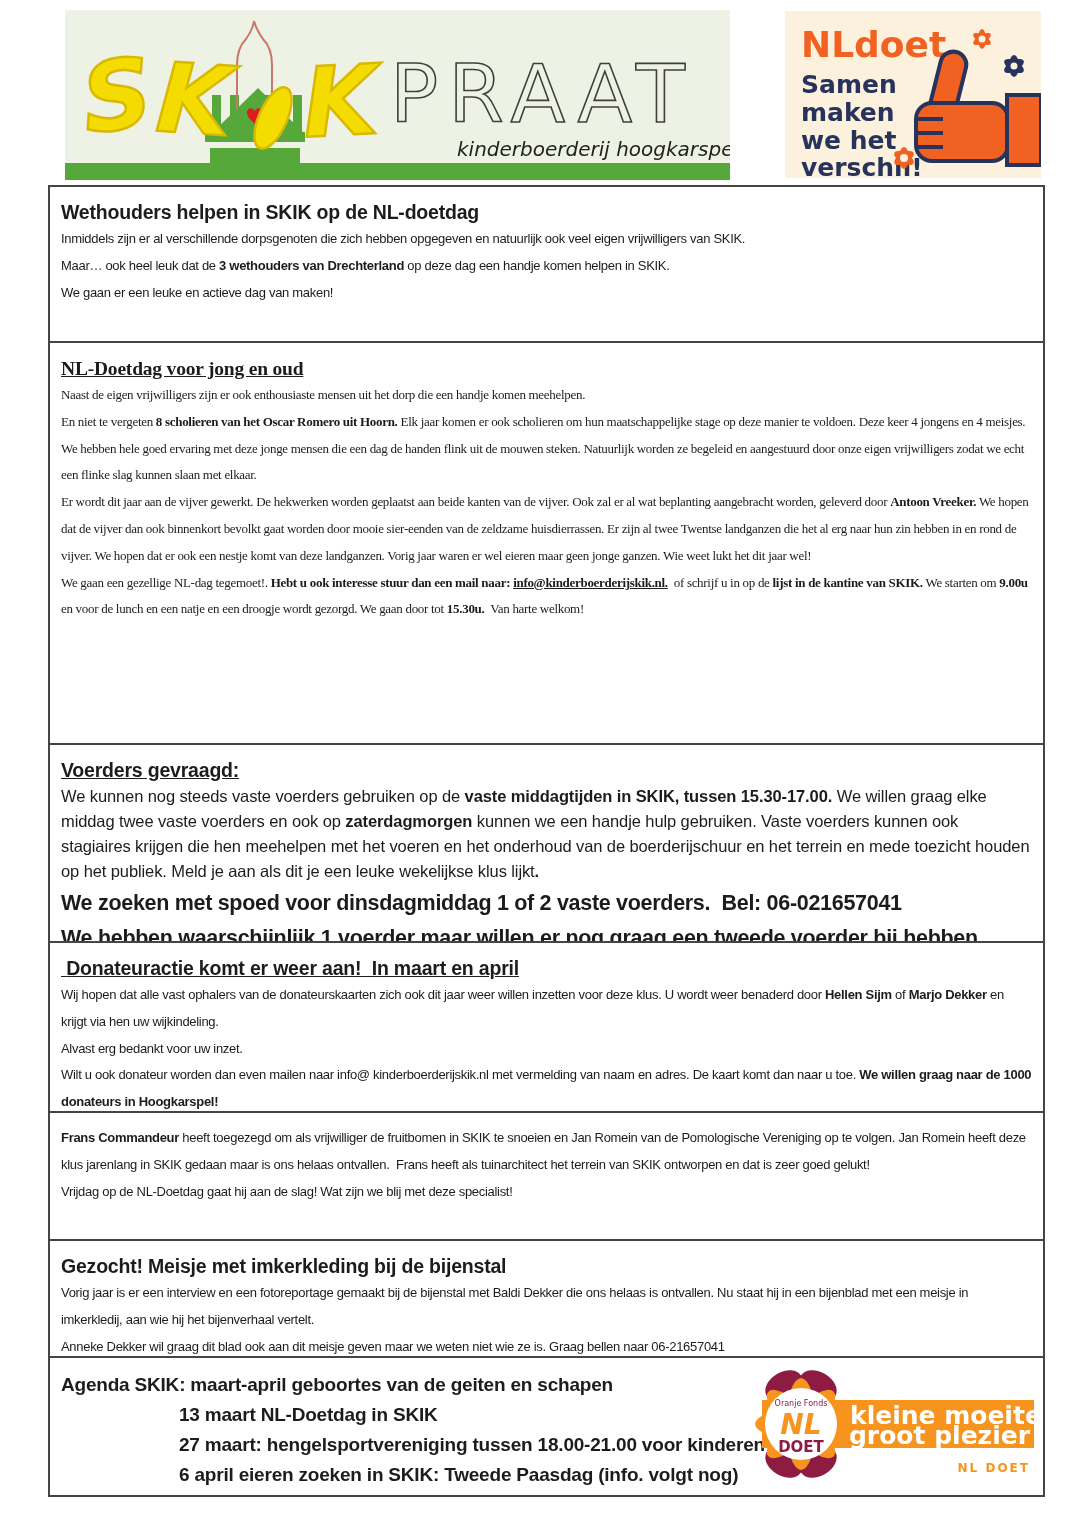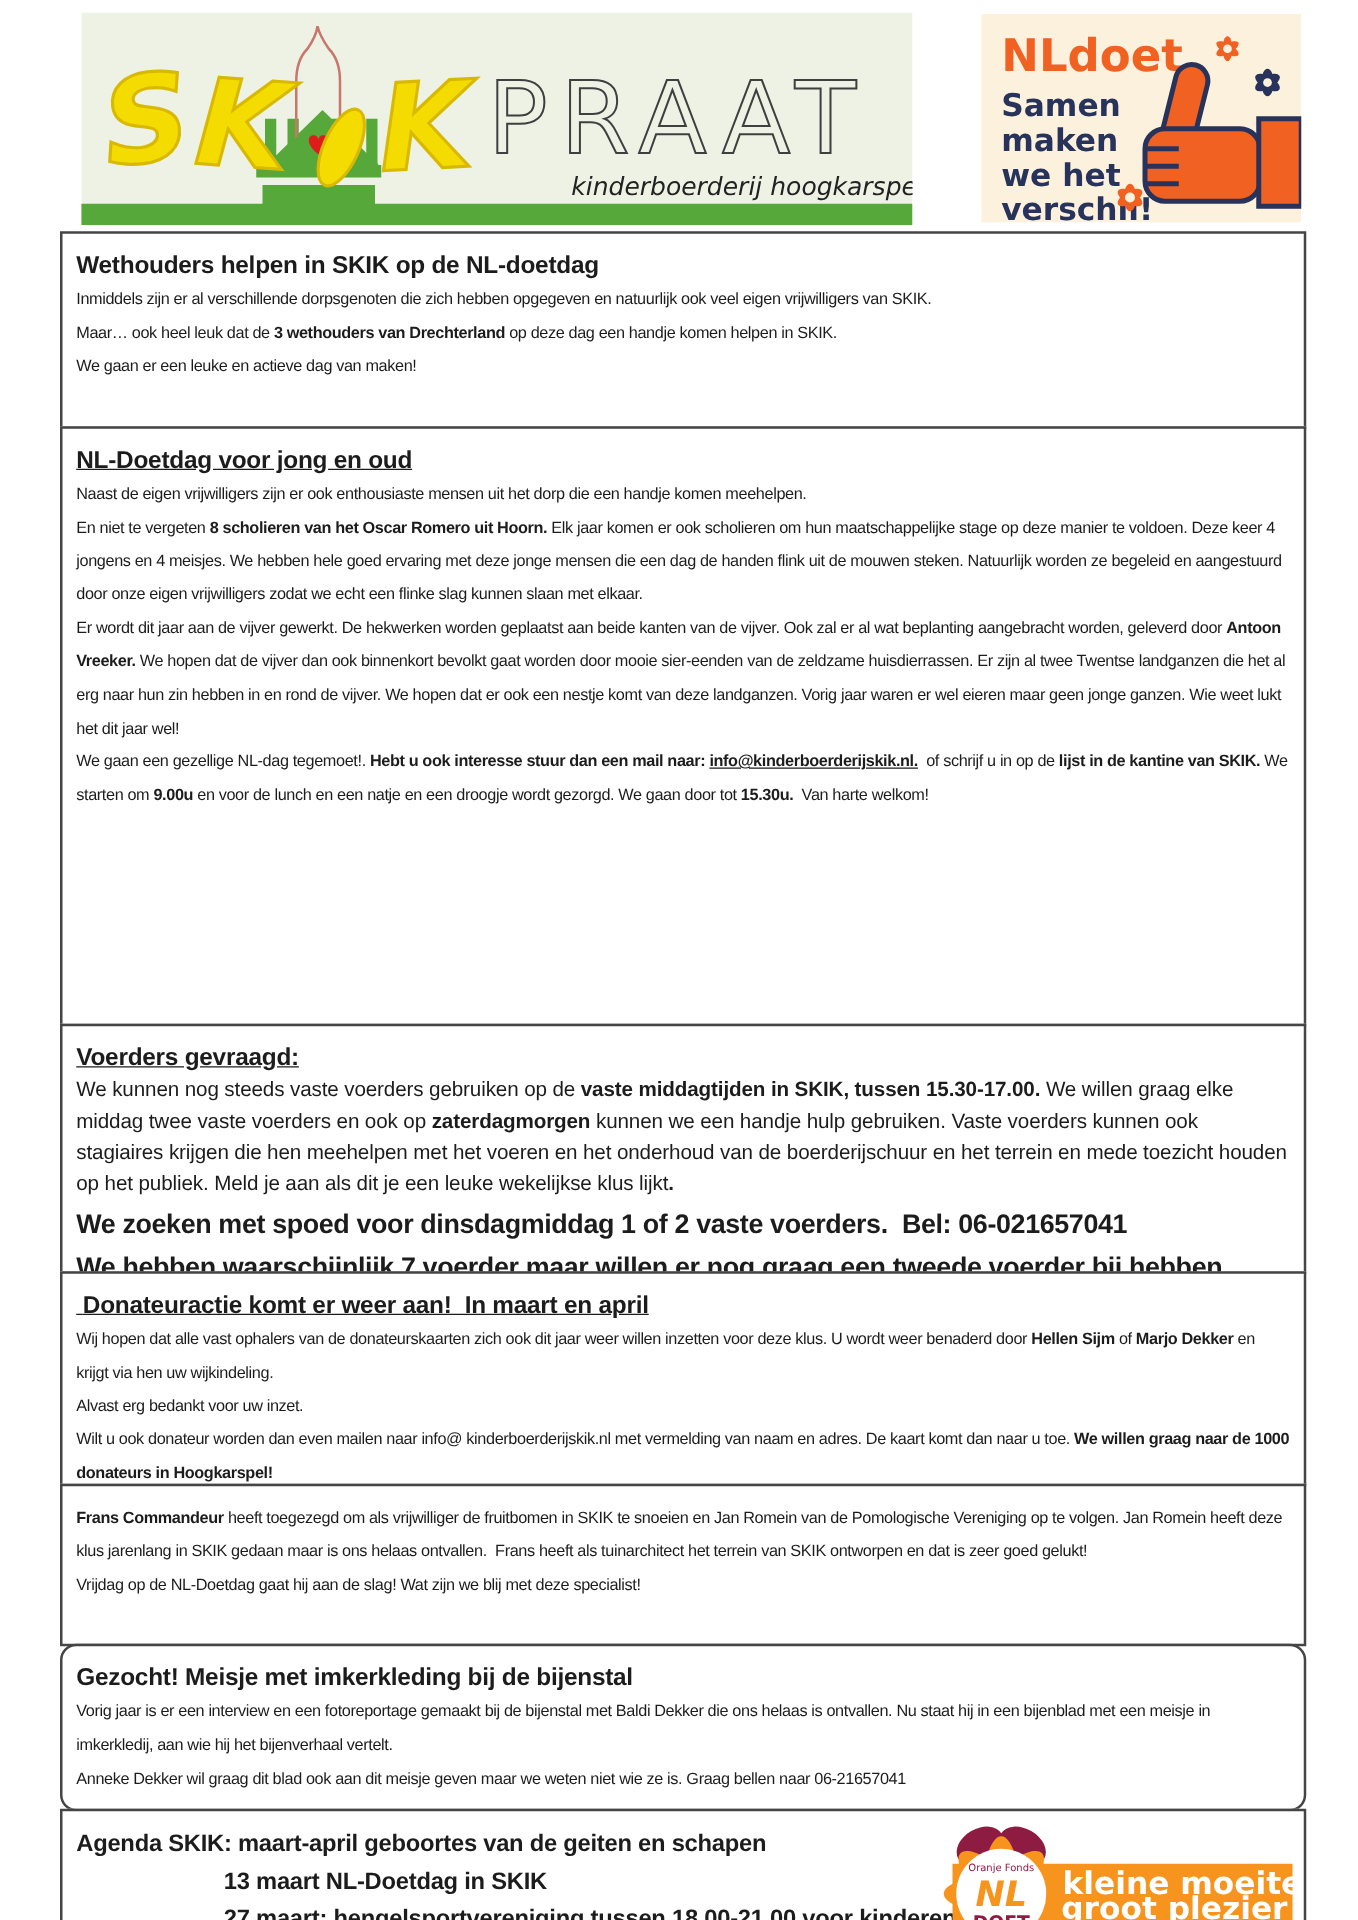--- a/index.html
+++ b/index.html
@@ -11,22 +11,22 @@
   
   .skik-logo{position:absolute;left:65px;top:10px;width:665px;height:170px;}
   .nldoet-logo{position:absolute;left:785px;top:11px;width:256px;height:167px;}
   
   .content{position:absolute;left:48px;top:185px;width:997px;}
   .box{
     box-sizing:border-box;border:2px solid #454545;background:#fff;
     padding:12px 11px 0 11px;overflow:hidden;
   }
   .box + .box{margin-top:-2px;}
-  .b1{height:158px;} .b2{height:480px;} .b3{height:200px;}
-  .b4{height:172px;} .b5{height:130px;} .b6{height:134px;border-radius:13px;} .b7{height:141px;position:relative;}
+  .b1{height:158px;} .b2{height:404px;font-family:Liberation Serif, serif;} .b3{height:200px;}
+  .b4{height:172px;} .b5{height:130px;} .b6{height:119px;} .b7{height:141px;position:relative;}
   p{margin:0;font-size:13px;line-height:26.8px;letter-spacing:-0.3px;white-space:pre-wrap;}
   .title{font-weight:bold;font-size:19.5px;line-height:27px;letter-spacing:-0.2px;white-space:pre-wrap;}
   .title.u{text-decoration:underline;}
   .small p, p.small{font-size:16.5px;line-height:25px;letter-spacing:-0.1px;}
   .callout{font-weight:bold;font-size:21.5px;line-height:32px;letter-spacing:-0.3px;margin-top:3px;white-space:pre-wrap;}
   .agenda-line{font-weight:bold;font-size:19px;line-height:30px;letter-spacing:-0.2px;white-space:pre-wrap;}
   .agenda-item{margin-left:118px;}
   .nldoet-badge{position:absolute;right:3px;top:6px;} .run-u{text-decoration:underline;}
 </style>
 </head>
@@ -115,21 +115,21 @@
     <p><span>Naast de eigen vrijwilligers zijn er ook enthousiaste mensen uit het dorp die een handje komen meehelpen.</span></p>
     <p><span>En niet te vergeten </span><span class="run-b" style="font-weight: bold;">8 scholieren van het Oscar Romero uit Hoorn.</span><span> Elk jaar komen er ook scholieren om hun maatschappelijke stage op deze manier te voldoen. Deze keer 4 jongens en 4 meisjes. We hebben hele goed ervaring met deze jonge mensen die een dag de handen flink uit de mouwen steken. Natuurlijk worden ze begeleid en aangestuurd door onze eigen vrijwilligers zodat we echt een flinke slag kunnen slaan met elkaar.</span></p>
     <p><span>Er wordt dit jaar aan de vijver gewerkt. De hekwerken worden geplaatst aan beide kanten van de vijver. Ook zal er al wat beplanting aangebracht worden, geleverd door </span><span class="run-b" style="font-weight: bold;">Antoon Vreeker.</span><span> We hopen dat de vijver dan ook binnenkort bevolkt gaat worden door mooie sier-eenden van de zeldzame huisdierrassen. Er zijn al twee Twentse landganzen die het al erg naar hun zin hebben in en rond de vijver. We hopen dat er ook een nestje komt van deze landganzen. Vorig jaar waren er wel eieren maar geen jonge ganzen. Wie weet lukt het dit jaar wel!</span></p>
     <p><span>We gaan een gezellige NL-dag tegemoet!. </span><span class="run-b" style="font-weight: bold;">Hebt u ook interesse stuur dan een mail naar: </span><span class="run-b run-u" style="font-weight: bold;">info@kinderboerderijskik.nl.</span><span>  of schrijf u in op de </span><span class="run-b" style="font-weight: bold;">lijst in de kantine van SKIK.</span><span> We starten om </span><span class="run-b" style="font-weight: bold;">9.00u</span><span> en voor de lunch en een natje en een droogje wordt gezorgd. We gaan door tot </span><span class="run-b" style="font-weight: bold;">15.30u.</span><span>  Van harte welkom!</span></p>
   </div>
 
   <div class="box b3">
     <div class="title u">Voerders gevraagd:</div>
     <p class="small"><span>We kunnen nog steeds vaste voerders gebruiken op de </span><span class="run-b" style="font-weight: bold;">vaste middagtijden in SKIK, tussen 15.30-17.00.</span><span> We willen graag elke middag twee vaste voerders en ook op </span><span class="run-b" style="font-weight: bold;">zaterdagmorgen</span><span> kunnen we een handje hulp gebruiken. Vaste voerders kunnen ook stagiaires krijgen die hen meehelpen met het voeren en het onderhoud van de boerderijschuur en het terrein en mede toezicht houden op het publiek. Meld je aan als dit je een leuke wekelijkse klus lijkt</span><span class="run-b" style="font-weight: bold;">.</span></p>
     <div class="callout">We zoeken met spoed voor dinsdagmiddag 1 of 2 vaste voerders.  Bel: 06-021657041</div>
-    <div class="callout">We hebben waarschijnlijk 7 voerder maar willen er nog graag een tweede voerder bij hebben.</div>
+    <div class="callout">We hebben waarschijnlijk 1 voerder maar willen er nog graag een tweede voerder bij hebben.</div>
   </div>
 
   <div class="box b4">
     <div class="title u"> Donateuractie komt er weer aan!  In maart en april</div>
     <p><span>Wij hopen dat alle vast ophalers van de donateurskaarten zich ook dit jaar weer willen inzetten voor deze klus. U wordt weer benaderd door </span><span class="run-b" style="font-weight: bold;">Hellen Sijm</span><span> of </span><span class="run-b" style="font-weight: bold;">Marjo Dekker</span><span> en krijgt via hen uw wijkindeling.</span></p>
     <p><span>Alvast erg bedankt voor uw inzet.</span></p>
     <p><span>Wilt u ook donateur worden dan even mailen naar info@ kinderboerderijskik.nl met vermelding van naam en adres. De kaart komt dan naar u toe. </span><span class="run-b" style="font-weight: bold;">We willen graag naar de 1000 donateurs in Hoogkarspel!</span></p>
   </div>
 
   <div class="box b5">

